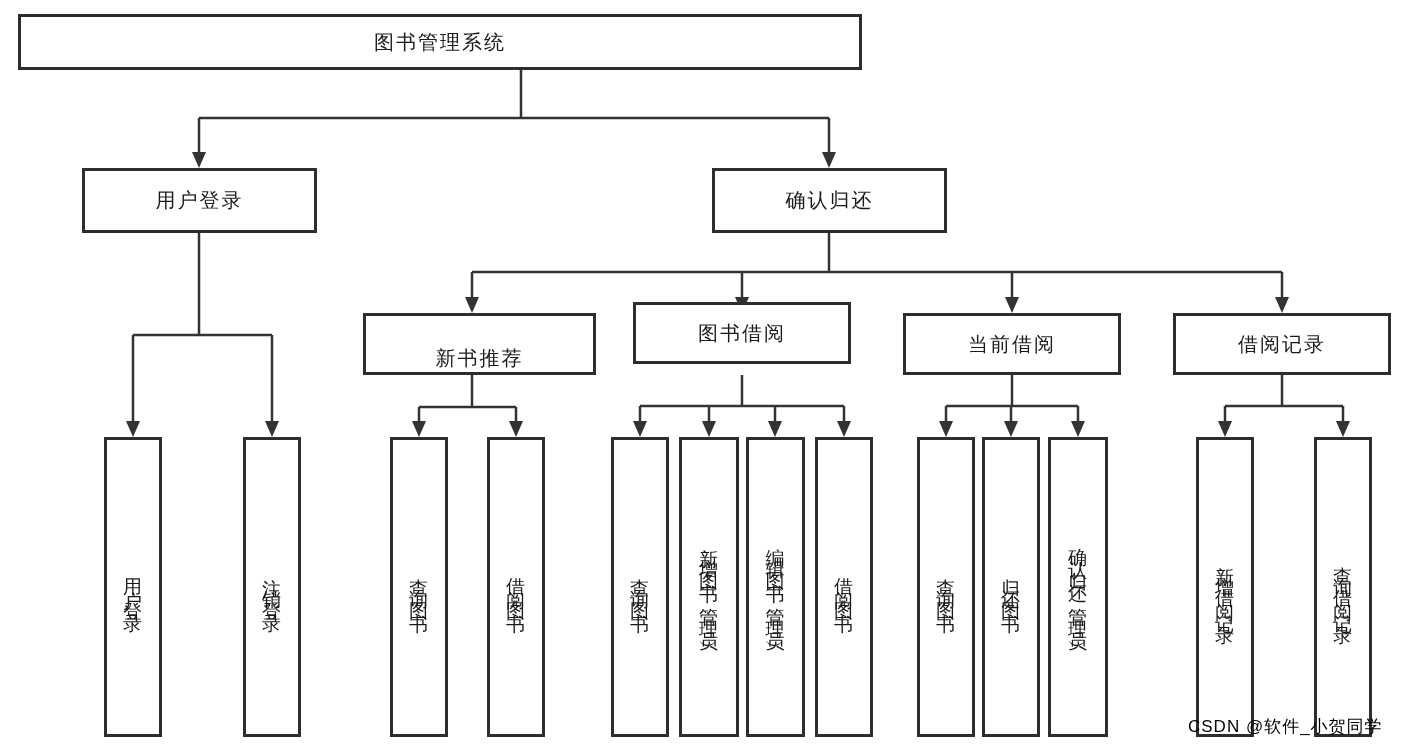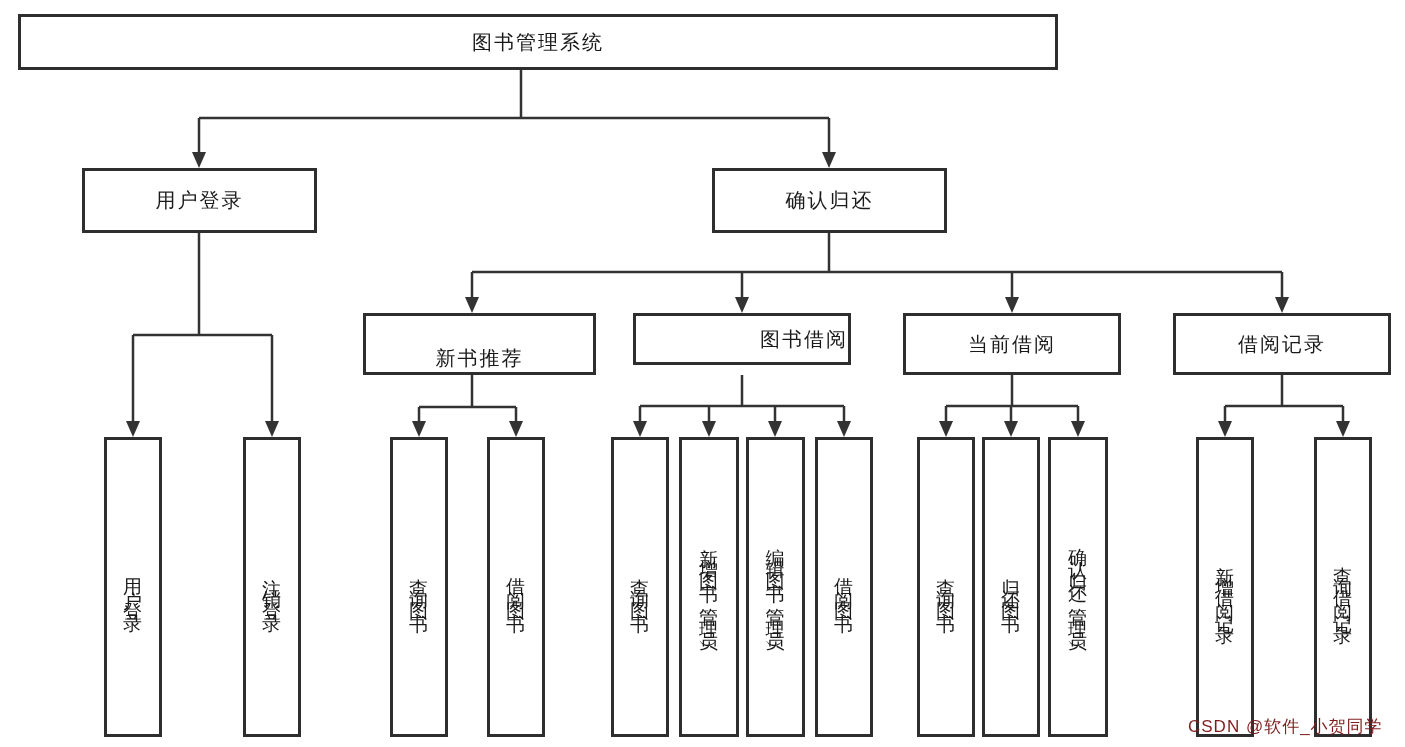--- a/index.html
+++ b/index.html
@@ -33,25 +33,25 @@
     white-space: nowrap;
   }
   .box.v span {
     writing-mode: vertical-rl;
     font-size: 19px;
     line-height: 1;
     letter-spacing: 12px;
     white-space: nowrap;
   }
   
-  .n-root   { left: 18px;   top: 14px;  width: 1040px; height: 56px; }
+  .n-root   { left: 18px;   top: 14px;  width: 844px; height: 56px; }
   .n-l2a    { left: 82px;   top: 168px; width: 235px;  height: 65px; }
   .n-l2b    { left: 712px;  top: 168px; width: 235px;  height: 65px; }
   .n-l3a    { left: 363px;  top: 313px; width: 233px;  height: 62px; align-items: flex-end; }
-  .n-l3b    { left: 633px;  top: 313px; width: 218px;  height: 52px; justify-content: flex-end; }
+  .n-l3b    { left: 633px;  top: 302px; width: 218px;  height: 62px; }
   .n-l3c    { left: 903px;  top: 313px; width: 218px;  height: 62px; font-family: Liberation Serif, serif; }
   .n-l3d    { left: 1173px; top: 313px; width: 218px;  height: 62px; }
   .leaf     { top: 437px; width: 58px; height: 300px; }
   .lf-a1 { left: 104px; }
   .lf-a2 { left: 243px; }
   .lf-b1 { left: 390px; }
   .lf-b2 { left: 487px; }
   .lf-c1 { left: 611px; }
   .lf-c2 { left: 679px; width: 60px; }
   .lf-c3 { left: 746px; width: 59px; }
@@ -177,15 +177,15 @@
     <span>确认归还（管理员）</span>
   </div>
 
   <div class="box v leaf lf-e1">
     <span>新增借阅记录</span>
   </div>
   <div class="box v leaf lf-e2">
     <span>查询借阅记录</span>
   </div>
 
-  <div class="watermark" style="color: #7f1d1d;">CSDN @软件_小贺同学</div>
+  <div class="watermark" style="color: #000000;">CSDN @软件_小贺同学</div>
 
 </div>
 
 </body></html>

